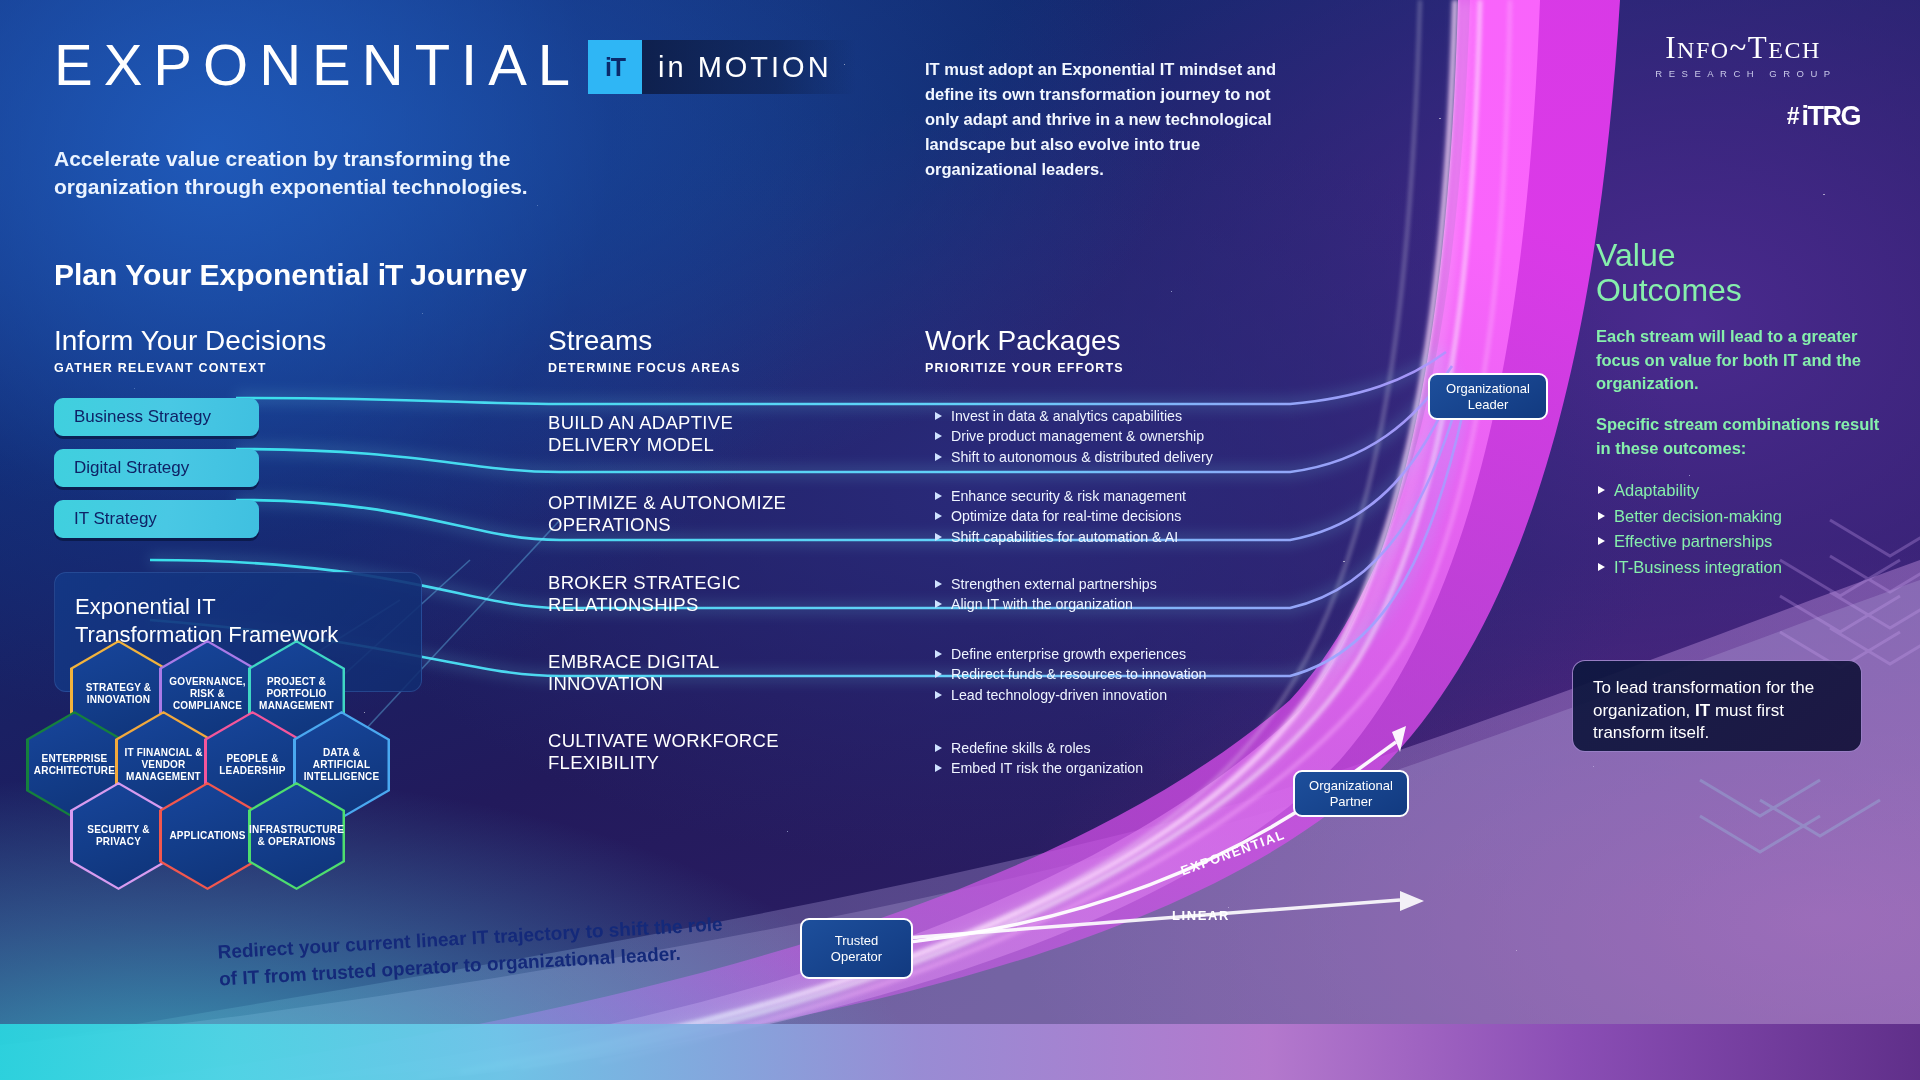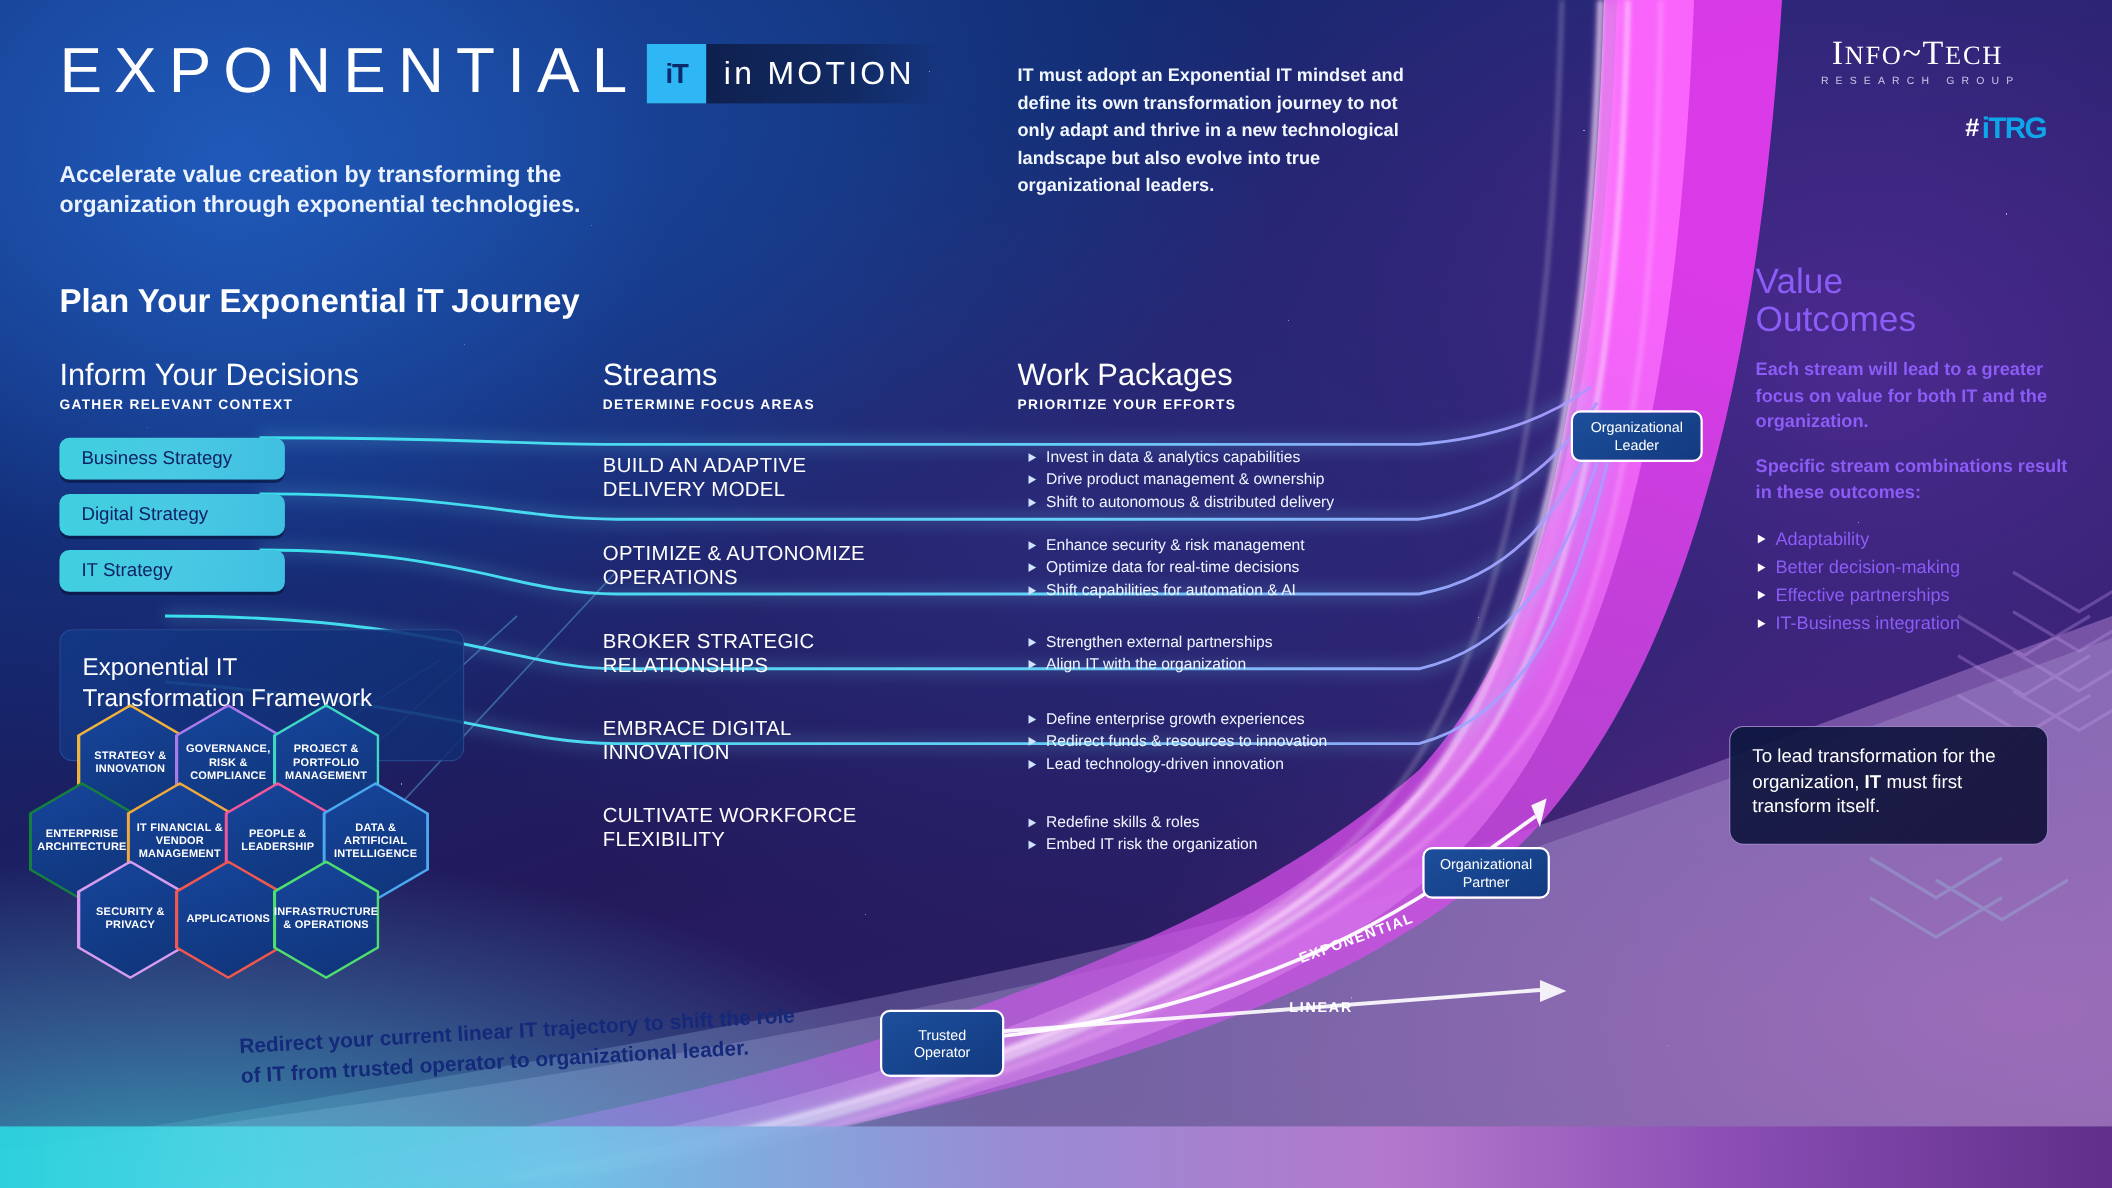--- a/index.html
+++ b/index.html
@@ -97,21 +97,21 @@
   .logo-main{
     font-family:"Liberation Serif", serif; font-size:31px; color:#fff;
     letter-spacing:1.5px; white-space:nowrap;
   }
   .logo-main .sm{ font-size:24px; }
   .logo-sub{
     font-size:9.5px; letter-spacing:6.5px; color:#c8c8e8; margin-top:2px; padding-left:6px;
   }
   .itrg{ margin-top:22px; display:flex; justify-content:flex-end; align-items:center; gap:2px; padding-right:8px;}
   .itrg .hash{ font-size:23px; font-weight:700; color:#fff; }
-  .itrg .word{ font-size:27px; font-weight:700; color:#0ea5e9; letter-spacing:-1.5px; }
+  .itrg .word{ font-size:27px; font-weight:700; color:#ffffff; letter-spacing:-1.5px; }
 
   
   .plan{
     position:absolute; left:54px; top:258px;
     font-size:30px; font-weight:700; color:#fff; display:flex; align-items:center; gap:8px;
   }
   .plan .itg{ font-weight:700; letter-spacing:-1px; }
 
   
   .colhead{ position:absolute; color:#fff; }
@@ -172,34 +172,34 @@
   .wp li{
     list-style:none; font-size:14.2px; color:#eef4ff; line-height:1.18;
     margin-bottom:3.5px; padding-left:16px; position:relative; white-space:nowrap;
   }
   .wp li:before{
     content:""; position:absolute; left:0; top:4px;
     border-left:7px solid #cfe2ff; border-top:4.5px solid transparent; border-bottom:4.5px solid transparent;
   }
 
   
-  .vo{ position:absolute; left:1596px; top:238px; width:300px; color:#8b5cf6; }
+  .vo{ position:absolute; left:1596px; top:238px; width:300px; color:#86efac; }
   .vo h2{ font-size:32px; font-weight:500; line-height:1.08; }
   .vo p{ font-size:16.5px; font-weight:700; line-height:1.42; margin-top:18px; }
   .vo ul{ margin-top:18px; }
   .vo li{
     list-style:none; font-size:16.5px; font-weight:500; line-height:1.55;
     padding-left:18px; position:relative;
   }
   .vo li:before{
     content:""; position:absolute; left:2px; top:8px;
     border-left:7px solid #fff; border-top:4.5px solid transparent; border-bottom:4.5px solid transparent;
   }
   .callout{
-    position:absolute; left:1572px; top:660px; width:290px; height:108px;
+    position:absolute; left:1572px; top:660px; width:290px; height:92px;
     border-radius:13px; border:1.5px solid rgba(196,160,240,.75);
     background:linear-gradient(140deg, rgba(14,24,64,.93) 0%, rgba(20,18,58,.93) 100%);
     padding:16px 20px;
   }
   .callout p{ font-size:17px; color:#fff; line-height:1.33; }
   .callout b{ font-weight:700; }
 
   
   .chip{
     position:absolute; border-radius:9px; border:2.5px solid #fff;

